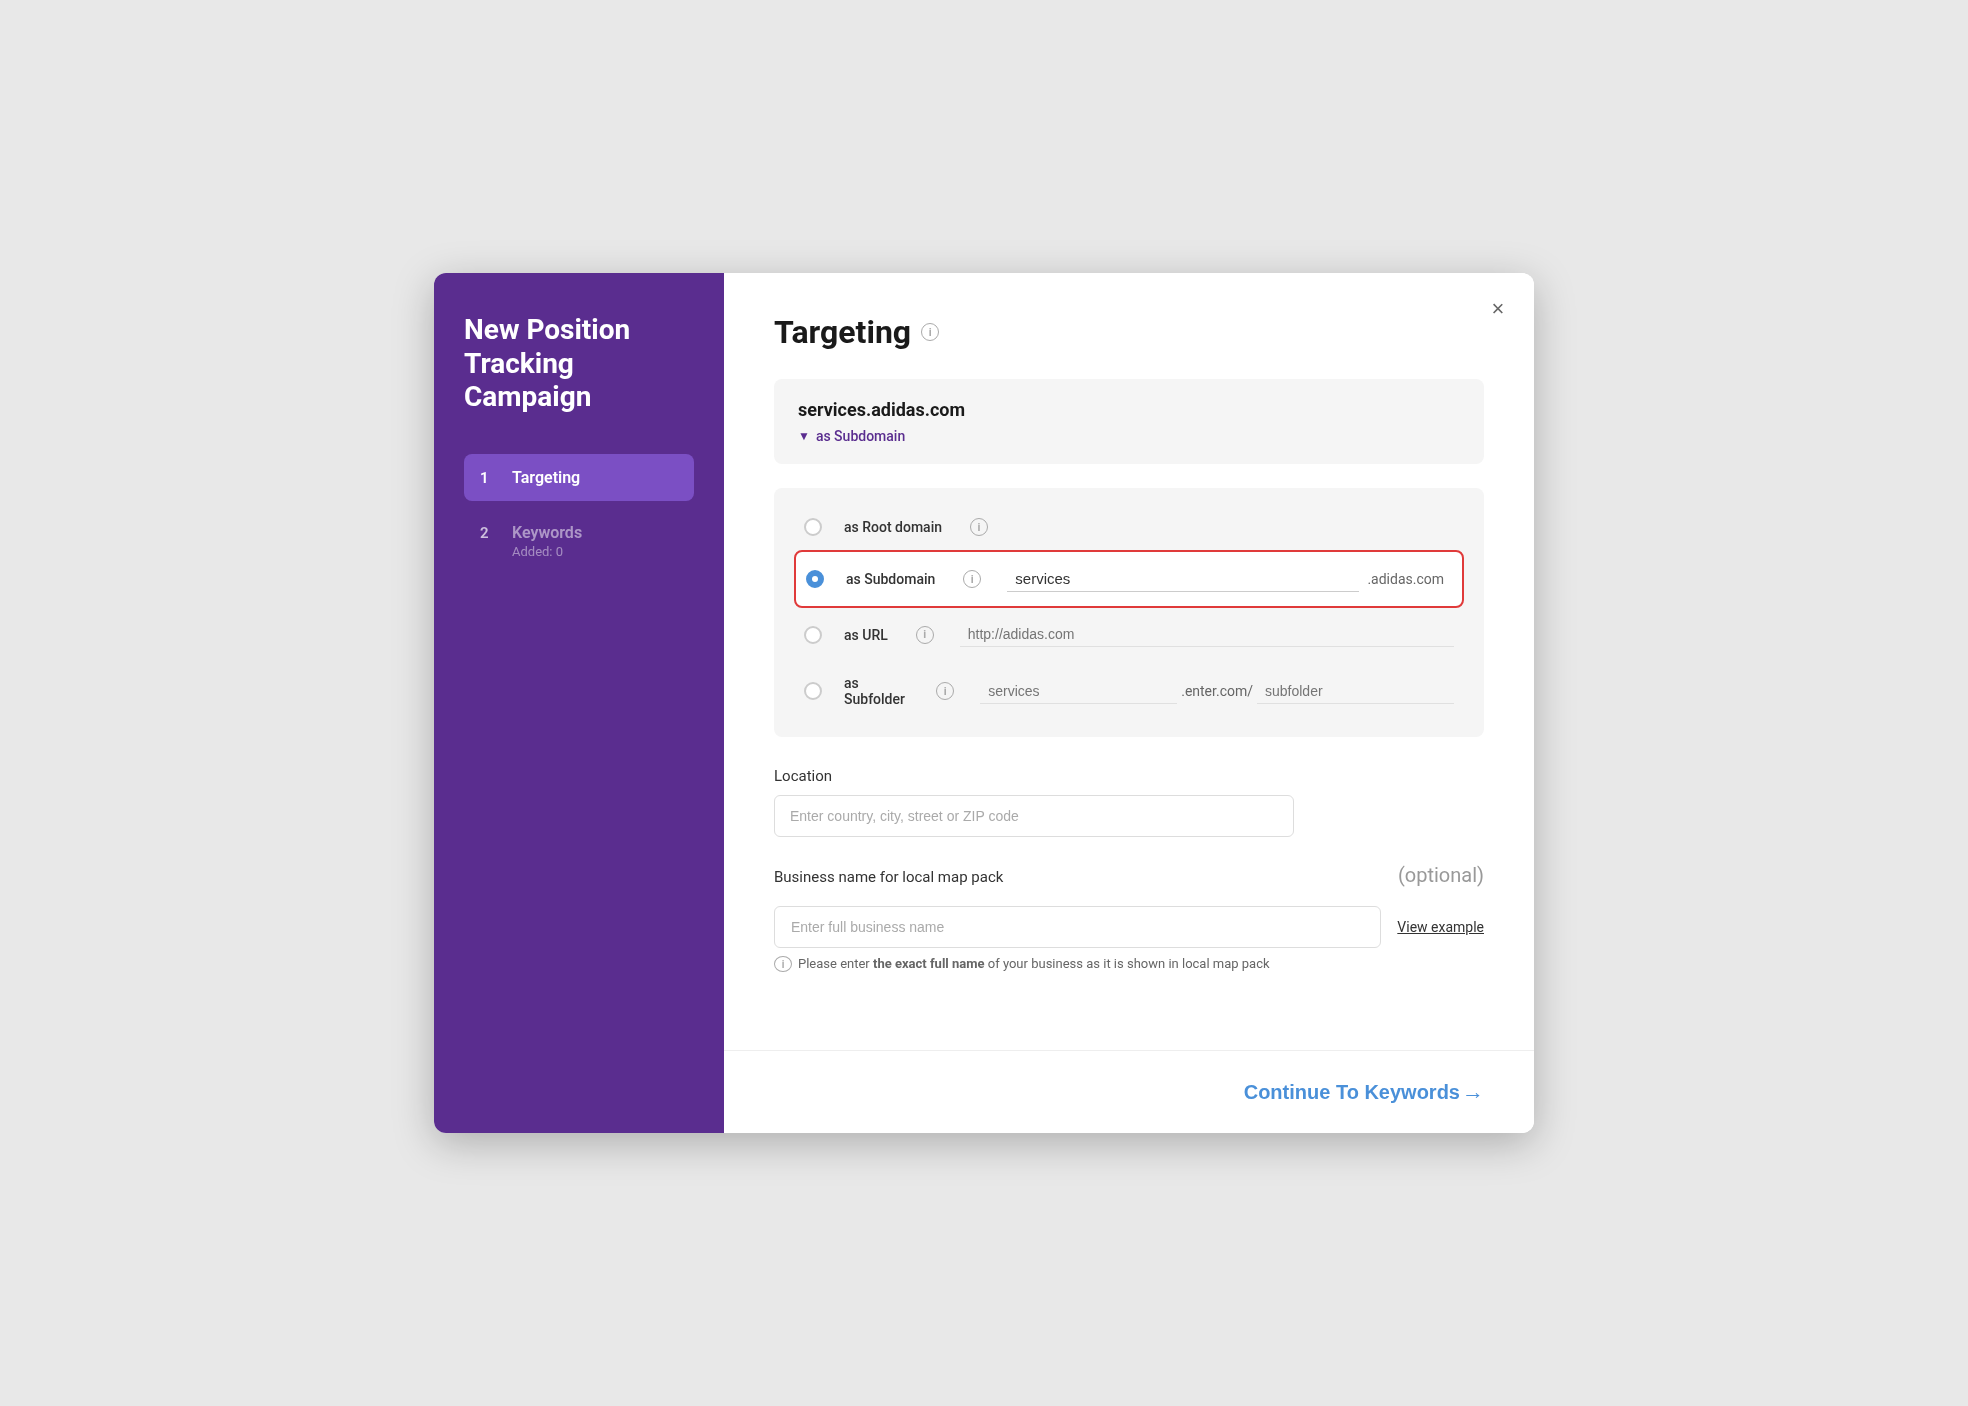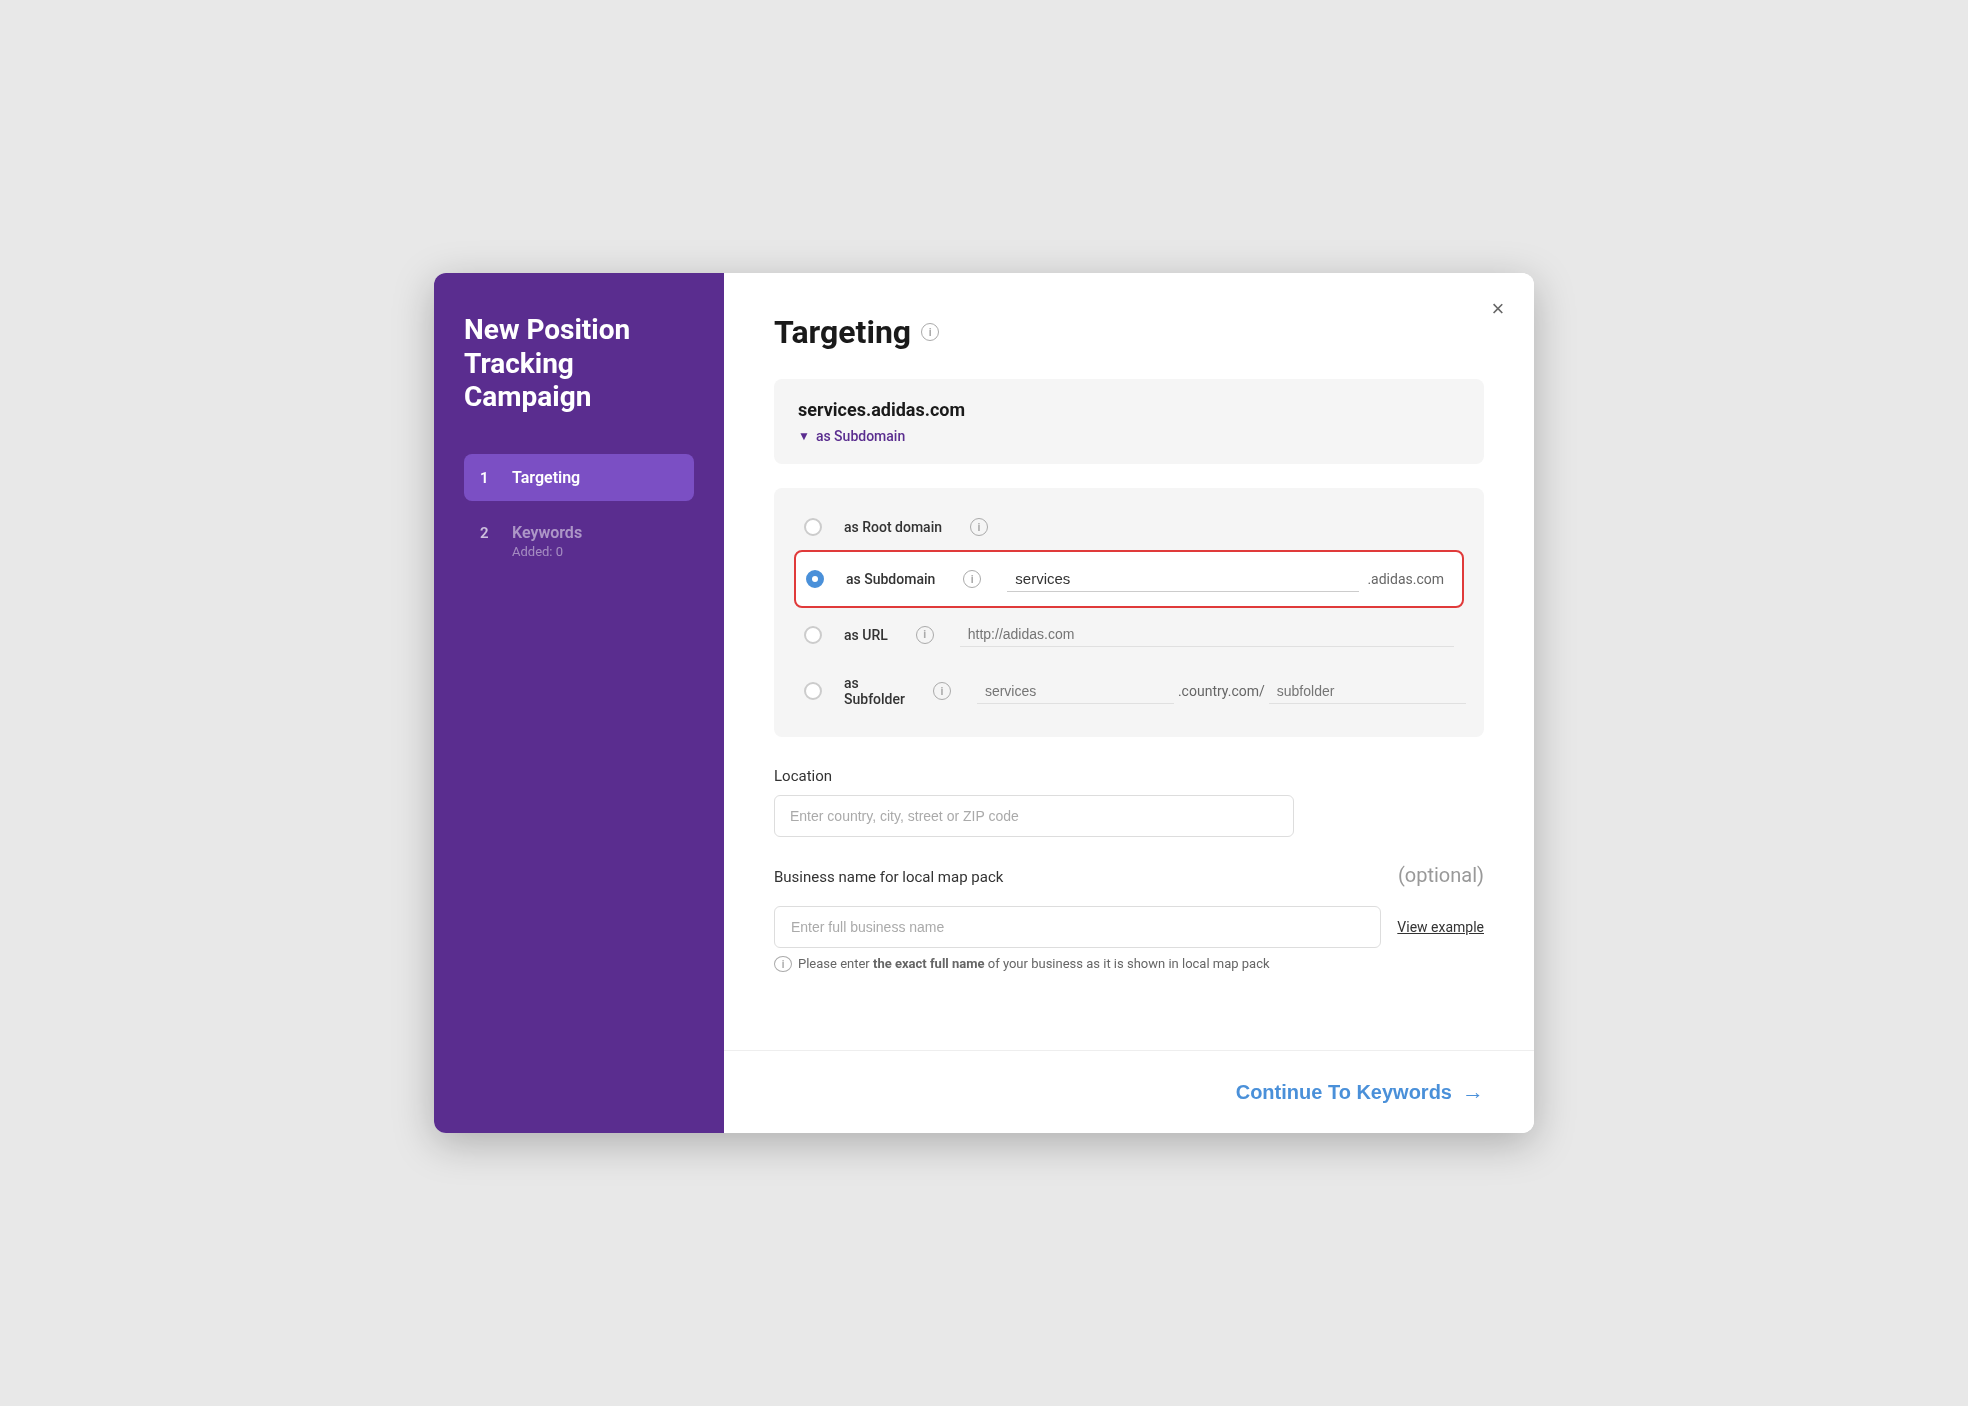--- a/index.html
+++ b/index.html
@@ -368,21 +368,21 @@
     .modal-footer {
       border-top: 1px solid #eee;
       padding: 20px 50px;
       display: flex;
       justify-content: flex-end;
       align-items: center;
     }
     .continue-btn {
       display: flex;
       align-items: center;
-      gap: 10px;
+      gap: 2px;
       background: transparent;
       border: none;
       color: #4a90d9;
       font-size: 20px;
       font-weight: 600;
       cursor: pointer;
       padding: 8px 0;
     }
     .arrow-icon {
       font-size: 22px;
@@ -465,21 +465,21 @@
             <input class="url-input" type="text" placeholder="http://adidas.com" style="">
           </div>
         </div>
 
         <div class="radio-option">
           <div class="radio-input"></div>
           <span class="radio-label">as Subfolder</span>
           <span class="info-icon" style="margin-left:6px;">i</span>
           <div class="subfolder-group radio-option-fields">
             <input class="subfolder-input" type="text" placeholder="services" style="">
-            <span class="subfolder-middle">.country.com/</span>
+            <span class="subfolder-middle">.enter.com/</span>
             <input class="subfolder-input" type="text" placeholder="subfolder" style="">
           </div>
         </div>
       </div>
 
 
       <div class="location-section">
         <div class="field-label">Location</div>
         <input class="text-input" type="text" placeholder="Enter country, city, street or ZIP code" style="">
       </div>

